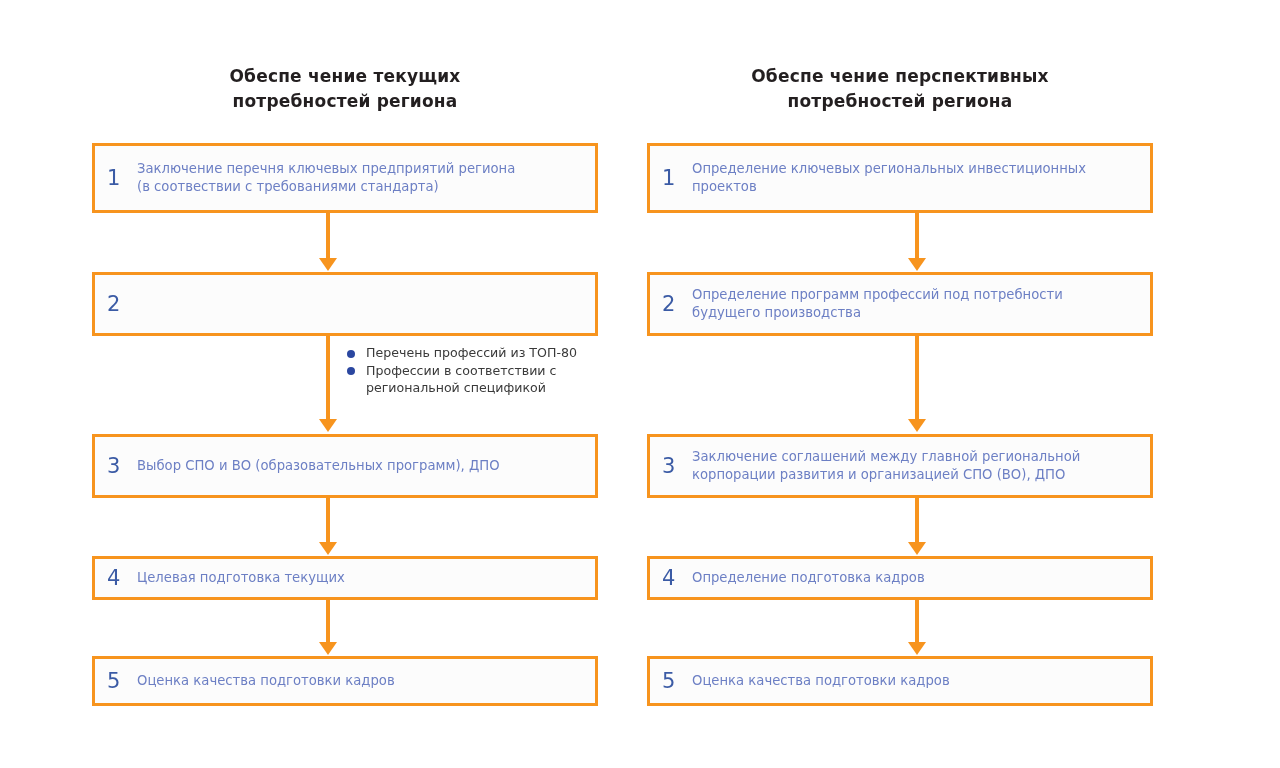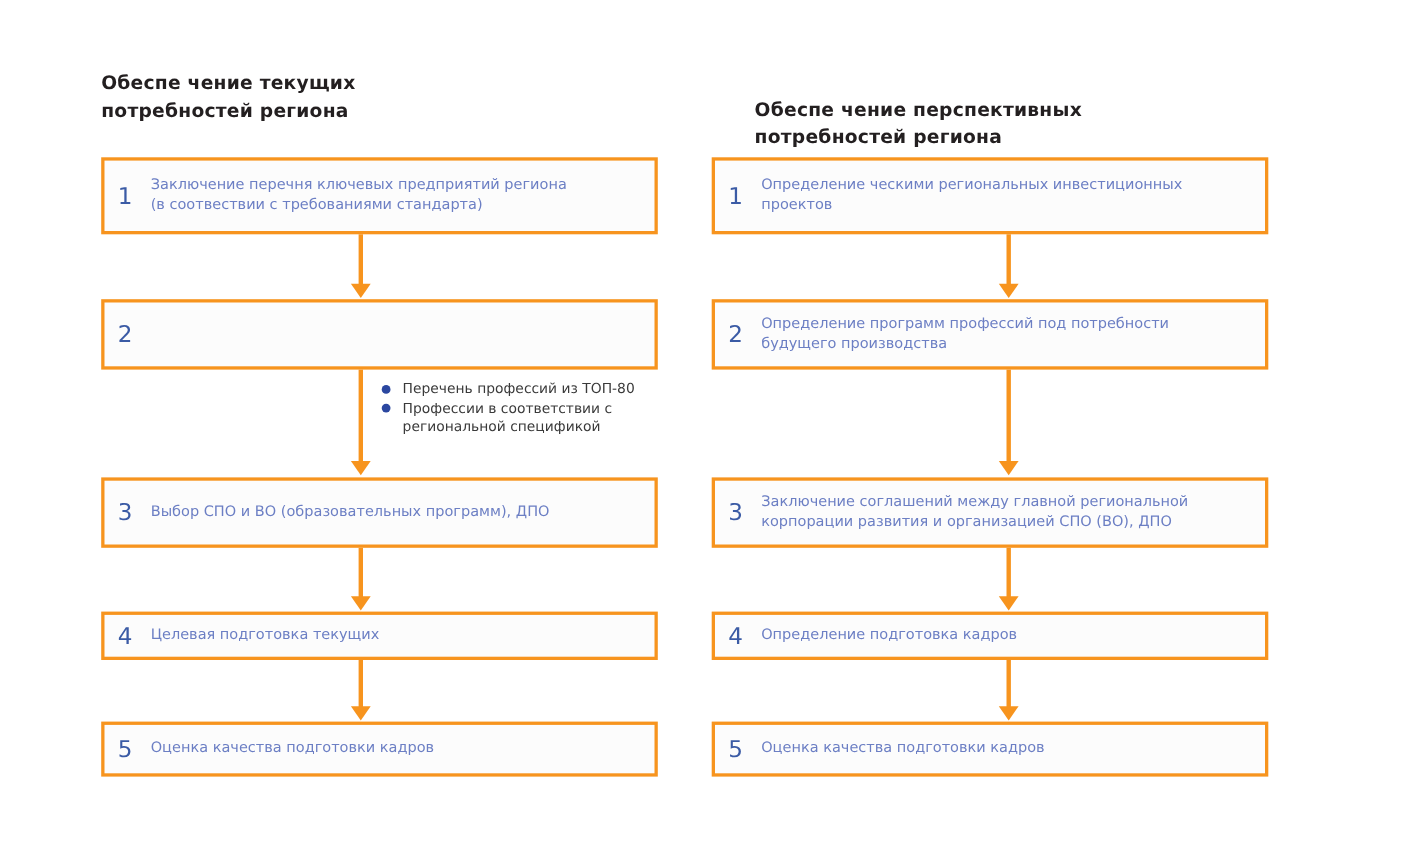--- a/index.html
+++ b/index.html
@@ -15,21 +15,21 @@
 
   #canvas {
     position: relative;
     width: 1280px;
     height: 768px;
     background: #ffffff;
   }
 
   .column-title {
     position: absolute;
-    text-align: left;
+    text-align: center;
     font-weight: bold;
     font-size: 17px;
     line-height: 25px;
     color: #231f20;
     letter-spacing: 0.2px;
     white-space: pre-line;
   }
 
   .step-box {
     position: absolute;
@@ -145,26 +145,26 @@
   </div>
 
   <div class="connector" style="left:326px; top:600px; height:44px;"></div>
   <div class="arrowhead" style="left:319px; top:642px;"></div>
 
   <div class="step-box" style="left:92px; top:656px; width:506px; height:50px;">
     <span class="step-num">5</span>
     <span class="step-text">Оценка качества подготовки кадров</span>
   </div>
 
-  <div class="column-title" style="left:686px; top:64px; width:506px;margin-top:24px;">Обеспе чение перспективных
+  <div class="column-title" style="left:647px; top:64px; width:506px;">Обеспе чение перспективных
 потребностей  региона</div>
 
   <div class="step-box" style="left:647px; top:143px; width:506px; height:70px;">
     <span class="step-num">1</span>
-    <span class="step-text">Определение ческими региональных инвестиционных
+    <span class="step-text">Определение ключевых региональных инвестиционных
 проектов</span>
   </div>
 
   <div class="connector" style="left:915px; top:213px; height:47px;"></div>
   <div class="arrowhead" style="left:908px; top:258px;"></div>
 
   <div class="step-box" style="left:647px; top:272px; width:506px; height:64px;">
     <span class="step-num">2</span>
     <span class="step-text">Определение программ профессий под потребности
 будущего производства</span>

